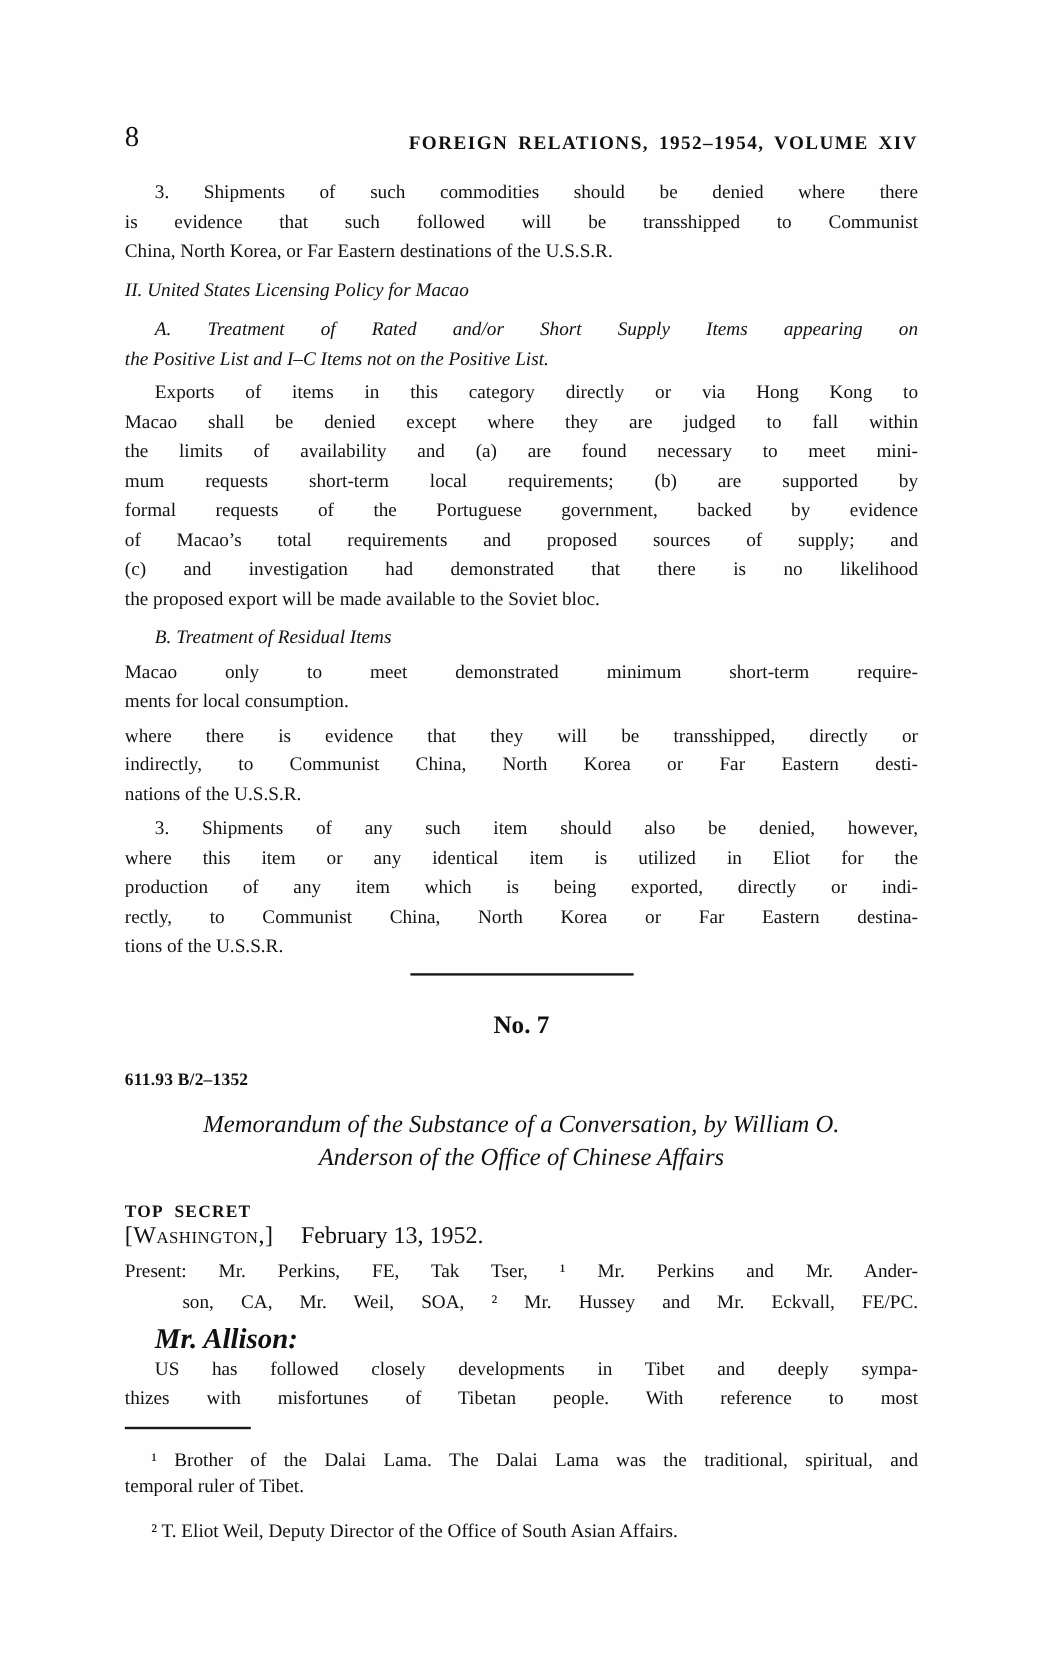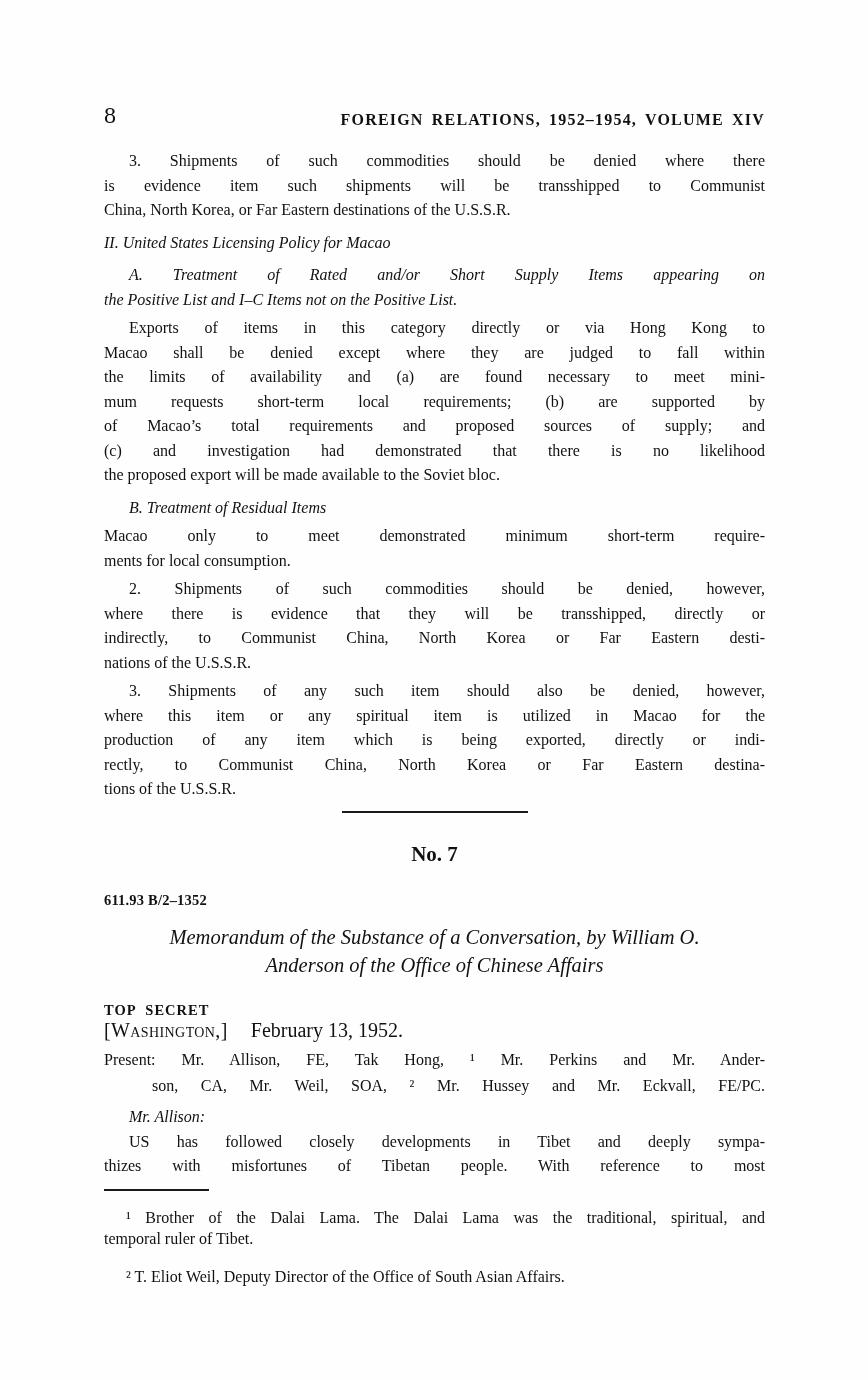--- a/index.html
+++ b/index.html
@@ -59,21 +59,21 @@
     letter-spacing: 1px; word-spacing: 5px;
   }
   .dateline { font-size: 20px; }
   .dateline .place { font-variant: small-caps; letter-spacing: 0.4px; }
   .dateline .date { margin-left: 23px; }
 
   #present-block { margin-top: 5px; }
   #present-block .line { line-height: 26px; }
   #present-block .para { margin-top: 0; }
 
-  .speaker { font-style: italic; font-size: 16px; margin-top: 5px; text-indent: 25px; line-height: 25px; }
+  .speaker { font-style: italic; font-size: 24px; margin-top: 5px; text-indent: 25px; line-height: 25px; font-weight: bold; }
   #doc7-body { margin-top: 1px; }
   #doc7-body .para { margin-top: 0; }
 
   
   .fn-divider {
     width: 105px; border: 0; border-top: 2px solid #1a1a1a;
     margin: 10px 0 0 0;
   }
   .footnotes { margin-top: 5px; }
   .footnotes .para { margin-top: 16px; }
@@ -88,55 +88,55 @@
 
     <div class="header-row">
       <span class="page-num">8</span>
       <div class="running-title">FOREIGN RELATIONS, 1952–1954, VOLUME XIV</div>
       <span class="artifact-dot">·</span>
     </div>
 
     <div id="policy-blocks">
         <div class="para body">
           <div class="line indent fill">3. Shipments of such commodities should be denied where there</div>
-          <div class="line fill">is evidence item such shipments will be transshipped to Communist</div>
+          <div class="line fill">is evidence that such followed will be transshipped to Communist</div>
           <div class="line">China, North Korea, or Far Eastern destinations of the U.S.S.R.</div>
         </div>
         <div class="para heading-italic">
           <div class="line">II. United States Licensing Policy for Macao</div>
         </div>
         <div class="para heading-italic">
           <div class="line indent fill">A. Treatment of Rated and/or Short Supply Items appearing on</div>
           <div class="line">the Positive List and I–C Items not on the Positive List.</div>
         </div>
         <div class="para body">
           <div class="line indent fill">Exports of items in this category directly or via Hong Kong to</div>
           <div class="line fill">Macao shall be denied except where they are judged to fall within</div>
           <div class="line fill">the limits of availability and (a) are found necessary to meet mini-</div>
           <div class="line fill">mum requests short-term local requirements; (b) are supported by</div>
+          <div class="line fill">formal requests of the Portuguese government, backed by evidence</div>
           <div class="line fill">of Macao’s total requirements and proposed sources of supply; and</div>
           <div class="line fill">(c) and investigation had demonstrated that there is no likelihood</div>
           <div class="line">the proposed export will be made available to the Soviet bloc.</div>
         </div>
         <div class="para heading-italic">
           <div class="line indent">B. Treatment of Residual Items</div>
         </div>
         <div class="para body">
           <div class="line fill">Macao only to meet demonstrated minimum short-term require-</div>
           <div class="line">ments for local consumption.</div>
         </div>
         <div class="para body">
-          <div class="line indent fill">2. Shipments of such commodities should be denied, however,</div>
           <div class="line fill">where there is evidence that they will be transshipped, directly or</div>
           <div class="line fill">indirectly, to Communist China, North Korea or Far Eastern desti-</div>
           <div class="line">nations of the U.S.S.R.</div>
         </div>
         <div class="para body">
           <div class="line indent fill">3. Shipments of any such item should also be denied, however,</div>
-          <div class="line fill">where this item or any spiritual item is utilized in Macao for the</div>
+          <div class="line fill">where this item or any identical item is utilized in Eliot for the</div>
           <div class="line fill">production of any item which is being exported, directly or indi-</div>
           <div class="line fill">rectly, to Communist China, North Korea or Far Eastern destina-</div>
           <div class="line">tions of the U.S.S.R.</div>
         </div>
       </div>
 
     <hr class="doc-divider">
 
     <div class="doc-number">No. 7</div>
 
@@ -149,21 +149,21 @@
 
     <div class="dateline-row">
       <span class="classification">TOP SECRET</span>
       <span class="dateline">
         <span class="place">[Washington,]</span><span class="date">February 13, 1952.</span>
       </span>
     </div>
 
     <div id="present-block">
         <div class="para present">
-          <div class="line fill">Present: Mr. Allison, FE, Tak Hong, ¹ Mr. Perkins and Mr. Ander-</div>
+          <div class="line fill">Present: Mr. Perkins, FE, Tak Tser, ¹ Mr. Perkins and Mr. Ander-</div>
           <div class="line hang fill">son, CA, Mr. Weil, SOA, ² Mr. Hussey and Mr. Eckvall, FE/PC.</div>
         </div>
       </div>
 
     <div class="speaker">Mr. Allison:</div>
 
     <div id="doc7-body">
         <div class="para body">
           <div class="line indent fill">US has followed closely developments in Tibet and deeply sympa-</div>
           <div class="line fill">thizes with misfortunes of Tibetan people. With reference to most</div>

